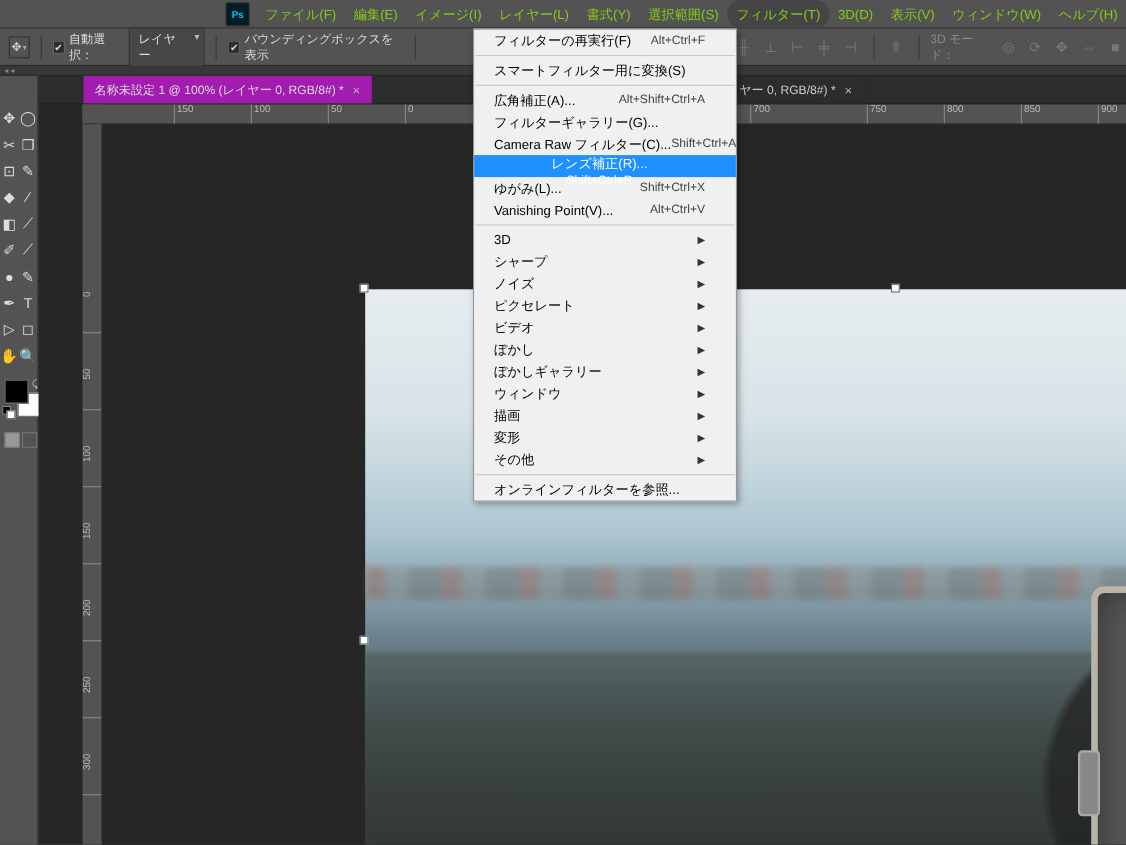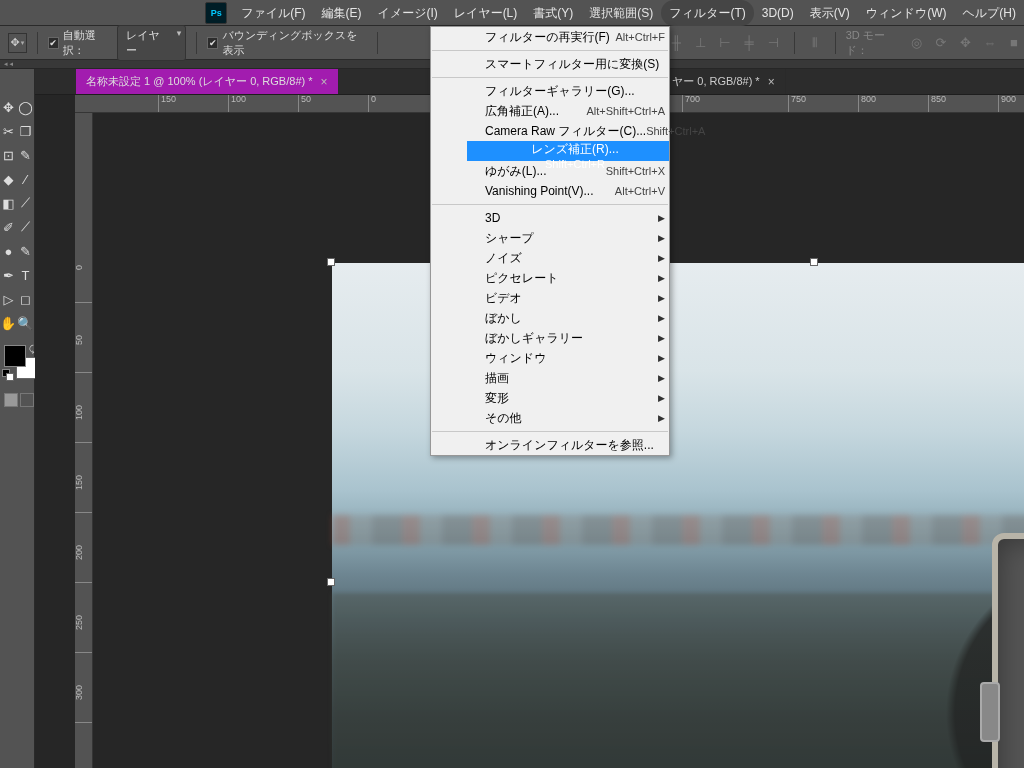--- a/index.html
+++ b/index.html
@@ -1,21 +1,21 @@
 <!DOCTYPE html>
 <html><head>
 <meta charset="utf-8">
 <style>
 * { margin:0; padding:0; box-sizing:border-box; font-family:"Meiryo","Hiragino Kaku Gothic Pro",sans-serif; user-select:none; }
 body { width:1024px; height:768px; background:#535353; overflow:hidden; color:#e4e4e4; font-size:12px; position:relative; }
 
 
 .menubar { height:26px; background:#535353; display:flex; align-items:center; border-bottom:1px solid #2a2a2a;justify-content:flex-end; }
 .ps-logo { width:22px; height:22px; margin:0 6px 0 4px; background:#001d26; border:1px solid #333; display:flex; align-items:center; justify-content:center; font-size:9px; font-weight:bold; color:#00c8ff; border-radius:2px; }
-.menubar-item { padding:0 8px; height:26px; line-height:26px; font-size:12px; color:#e5e5e5; cursor:default; }
+.menubar-item { padding:0 8px; height:26px; line-height:26px; font-size:12px; color:#84cc16; cursor:default; }
 .menubar-item.active { background:#454545;border-radius:13px; }
 
 
 .options { height:34px; background:#535353; display:flex; align-items:center; border-bottom:1px solid #2a2a2a; padding-left:8px; gap:4px; }
 .tool-preset { width:20px; height:20px; border:1px solid #333; display:flex; align-items:center; justify-content:center; font-size:11px; color:#ccc; }
 .sep { width:1px; height:22px; background:#383838; margin:0 6px; }
 .chk { width:12px; height:12px; background:#2c2c2c; border:1px solid #666; display:inline-flex; align-items:center; justify-content:center; margin-right:4px; font-size:9px; color:#ddd; }
 .options-label { font-size:11px; color:#ddd; display:flex; align-items:center; }
 .select { background:#474747; border:1px solid #333; padding:2px 18px 2px 8px; font-size:11px; color:#ddd; border-radius:3px; position:relative; }
 .select::after { content:"▾"; position:absolute; right:4px; top:2px; font-size:9px; color:#bbb; }
@@ -68,21 +68,21 @@
 .skyline { position:absolute; left:0; right:0; top:42%; height:30px; background:
  repeating-linear-gradient(90deg, rgba(150,70,50,.35) 0 18px, rgba(120,100,90,.25) 18px 40px, rgba(90,70,60,.3) 40px 70px);
  filter:blur(3px); }
 .road { position:absolute; left:0; right:0; top:55%; height:45%; background:linear-gradient(180deg, rgba(70,75,65,.4), rgba(40,45,40,.6)); filter:blur(2px); }
 .image .handle { position:absolute; width:8px; height:8px; background:#fff; border:1px solid #666; }
 .image .hTL { top:-5px; left:-5px; }
 .image .hL  { top:315px; left:-5px; }
 
 
 .menu { position:absolute; top:26px; left:430px; width:240px; background:#f0f0f0; border:1px solid #979797; box-shadow:2px 2px 6px rgba(0,0,0,.35); color:#000; font-size:12px; z-index:100; }
-.menu .mi { height:20px; display:flex; align-items:center; padding:0 4px 0 18px; justify-content:space-between; white-space:nowrap;margin-left:36px; }
+.menu .mi { height:20px; display:flex; align-items:center; padding:0 28px 0 18px; justify-content:space-between; white-space:nowrap; }
 .menu .mi .sc { color:#444; font-size:11px; }
 .menu .mi .arrow { font-size:9px; color:#333; }
 .menu .mi.selected { background:#1e90ff; color:#fff;flex-direction:column; }
 .menu .mi.selected .sc { color:#fff; }
 .menu .divider { height:1px; background:#c8c8c8; margin:3px 1px; }
 </style>
 </head>
 <body>
 
 <div class="menubar">
@@ -247,25 +247,25 @@
     <div class="mi">
       <span>フィルターの再実行(F)</span>
       <span class="sc">Alt+Ctrl+F</span>
     </div>
     <div class="divider"></div>
     <div class="mi">
       <span>スマートフィルター用に変換(S)</span>
     </div>
     <div class="divider"></div>
     <div class="mi">
-      <span>フィルターギャラリー(G)...</span>
-    </div>
-    <div class="mi">
       <span>広角補正(A)...</span>
       <span class="sc">Alt+Shift+Ctrl+A</span>
+    </div>
+    <div class="mi">
+      <span>フィルターギャラリー(G)...</span>
     </div>
     <div class="mi">
       <span>Camera Raw フィルター(C)...</span>
       <span class="sc">Shift+Ctrl+A</span>
     </div>
     <div class="mi selected">
       <span>レンズ補正(R)...</span>
       <span class="sc">Shift+Ctrl+R</span>
     </div>
     <div class="mi">

